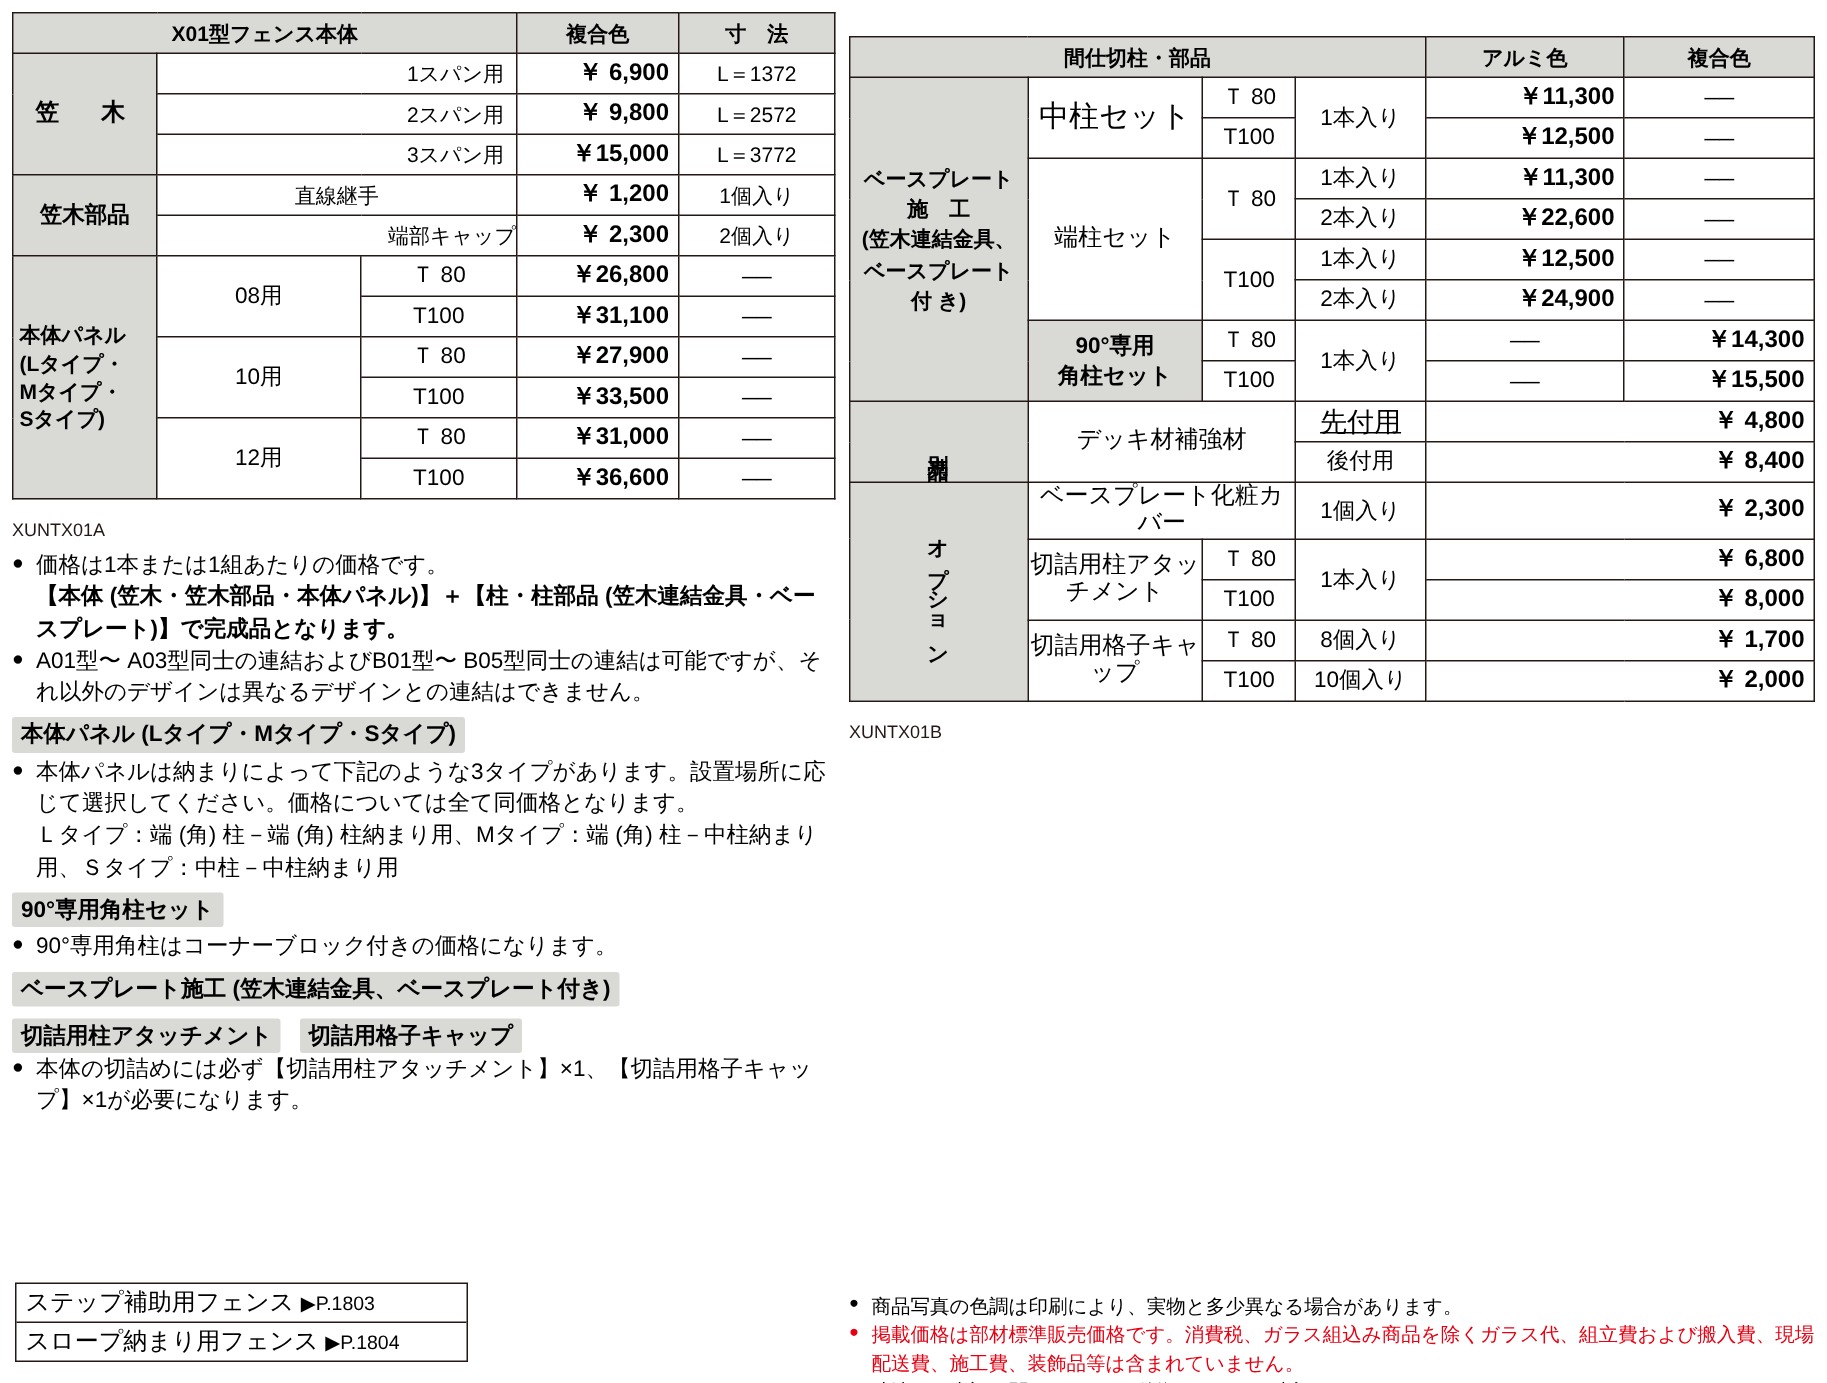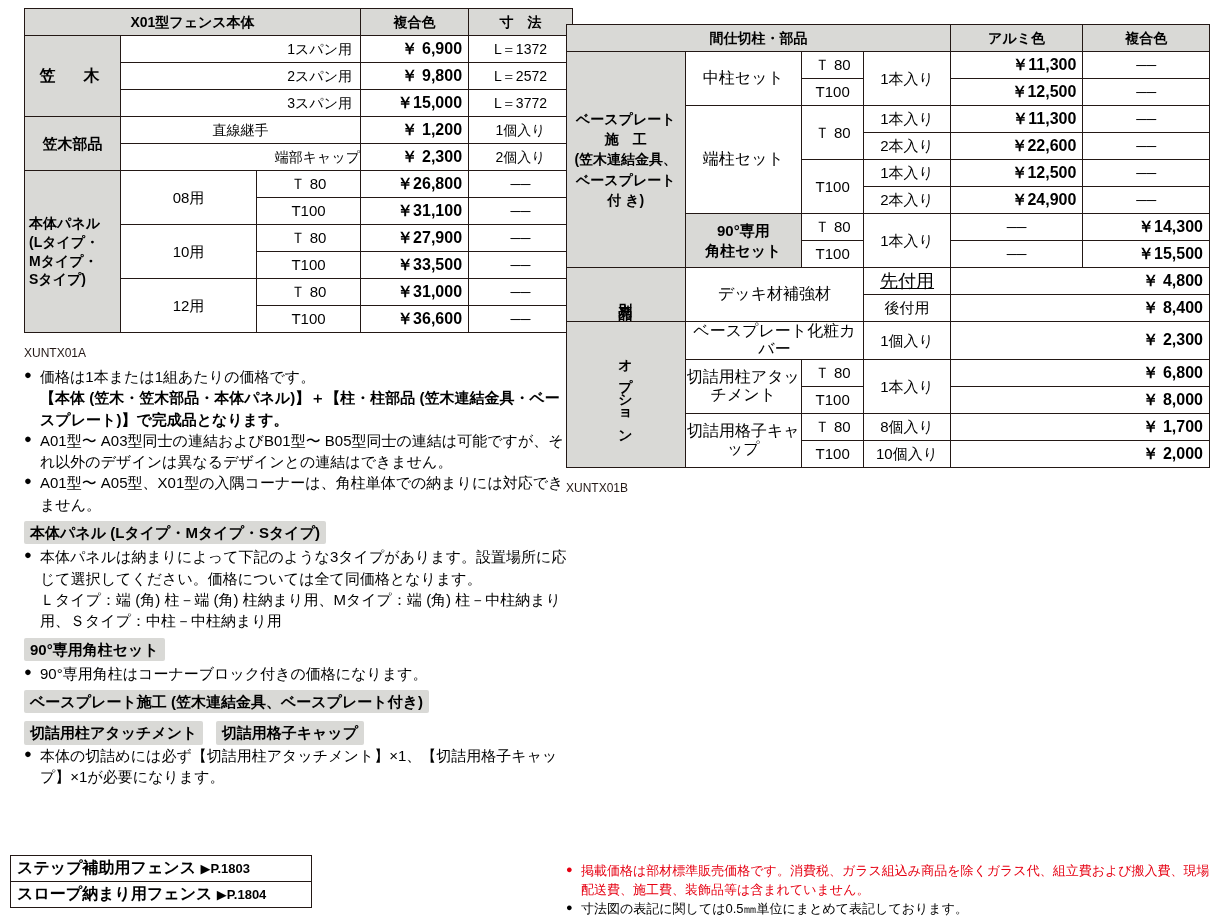--- a/index.html
+++ b/index.html
@@ -2,21 +2,21 @@
 <html><head>
 <meta charset="utf-8">
 <style>
   html,body{margin:0;padding:0;}
   body{
     width:1218px;height:922px;background:#ffffff;
     font-family:"Liberation Sans","DejaVu Sans",sans-serif;
     color:#000;font-size:13px;position:relative;overflow:hidden;
   }
   .page{position:relative;width:1218px;height:922px;}
-  .colL{position:absolute;left:24px;top:8px;width:548px;}
+  .colL{position:absolute;left:8px;top:8px;width:548px;}
   .colR{position:absolute;left:566px;top:24px;width:644px;}
 
   table{border-collapse:collapse;table-layout:fixed;}
   td,th{border:1px solid #231815;padding:0;text-align:center;vertical-align:middle;
         font-size:14px;line-height:1.15;}
   .hdr{background:#d9d9d6;font-weight:bold;}
   .price{font-weight:bold;font-size:16px;text-align:right;padding-right:6px;}
   .dash{font-size:14px;}
   .vert{writing-mode:vertical-rl;text-orientation:upright;letter-spacing:2px;font-weight:bold;}
   .code{font-size:12px;color:#231815;margin-top:13px;}
@@ -35,21 +35,21 @@
   .notes{margin-top:6px;font-size:15px;line-height:1.42;}
   .notes p{margin:0 0 0 0;text-indent:0;padding-left:16px;position:relative;}
   .notes p.b::before{content:"\25CF";position:absolute;left:0;top:0;font-size:13px;}
   .notes p.plain{padding-left:16px;}
   .bold{font-weight:bold;}
   .sechead{display:inline-block;background:#d9d9d6;font-weight:bold;font-size:15px;
            padding:1px 6px;margin:6px 0 2px 0;border-radius:2px;}
   .sechead.sm{margin-left:4px;}
 
   .boxlinks{position:absolute;left:10px;top:855px;width:300px;border:1px solid #231815;}
-  .boxlinks div{font-size:16px;font-weight:bold;padding:2px 6px;}
+  .boxlinks div{font-size:16px;font-weight:normal;padding:2px 6px;}
   .boxlinks div:first-child{border-bottom:1px solid #231815;}
   .arrow{font-size:13px;}
 
   .footnotes{position:absolute;left:566px;top:862px;width:650px;font-size:13px;line-height:1.45;}
   .footnotes p{margin:0;padding-left:15px;position:relative;}
   .footnotes p::before{content:"\25CF";position:absolute;left:0;top:0;font-size:11px;}
   .red{color:#e60012;}
   .red::before{color:#e60012;}
 </style>
 </head>
@@ -142,21 +142,20 @@
       </tr>
     </tbody>
       </table>
 
     <div class="code">XUNTX01A</div>
 
     <div class="notes">
       <p class="b">価格は1本または1組あたりの価格です。</p>
       <p class="plain bold">【本体 (笠木・笠木部品・本体パネル)】＋【柱・柱部品 (笠木連結金具・ベースプレート)】で完成品となります。</p>
       <p class="b">A01型〜 A03型同士の連結およびB01型〜 B05型同士の連結は可能ですが、それ以外のデザインは異なるデザインとの連結はできません。</p>
-      <p class="b">A01型〜 A05型、X01型の入隅コーナーは、角柱単体での納まりには対応できません。</p>
 
       <div class="sechead">本体パネル (Lタイプ・Mタイプ・Sタイプ)</div>
       <p class="b">本体パネルは納まりによって下記のような3タイプがあります。設置場所に応じて選択してください。価格については全て同価格となります。</p>
       <p class="plain">Ｌタイプ：端 (角) 柱－端 (角) 柱納まり用、Mタイプ：端 (角) 柱－中柱納まり用、Ｓタイプ：中柱－中柱納まり用</p>
 
       <div class="sechead">90°専用角柱セット</div>
       <p class="b">90°専用角柱はコーナーブロック付きの価格になります。</p>
 
       <div class="sechead">ベースプレート施工 (笠木連結金具、ベースプレート付き)</div>
 
@@ -184,21 +183,21 @@
         <td class="hdr">アルミ色</td>
         <td class="hdr">複合色</td>
       </tr>
 
       <tr>
         <td rowspan="8" class="hdr" style="font-size:14px;line-height:1.45;white-space:pre-line;">ベースプレート
 施　工
 (笠木連結金具、
 ベースプレート
 付 き)</td>
-        <td rowspan="2" style="font-size:16px;font-family:Liberation Serif, serif;">中柱セット</td>
+        <td rowspan="2" style="font-size:20px;font-family:Liberation Serif, serif;">中柱セット</td>
         <td style="height:26px;font-size:15px;">Ｔ 80</td>
         <td rowspan="2" style="font-size:15px;">1本入り</td>
         <td class="price">￥11,300</td>
         <td class="dash">──</td>
       </tr>
       <tr>
         <td style="height:26px;font-size:15px;">T100</td>
         <td class="price">￥12,500</td>
         <td class="dash">──</td>
       </tr>
@@ -290,17 +289,18 @@
       <span>ステップ補助用フェンス</span>
       <span class="arrow">▶P.1803</span>
     </div>
     <div>
       <span>スロープ納まり用フェンス</span>
       <span class="arrow">▶P.1804</span>
     </div>
   </div>
 
   <div class="footnotes">
+    <p>商品写真の色調は印刷により、実物と多少異なる場合があります。</p>
     <p class="red">掲載価格は部材標準販売価格です。消費税、ガラス組込み商品を除くガラス代、組立費および搬入費、現場配送費、施工費、装飾品等は含まれていません。</p>
     <p>寸法図の表記に関しては0.5㎜単位にまとめて表記しております。</p>
   </div>
 
 </div>
 
 </body></html>

